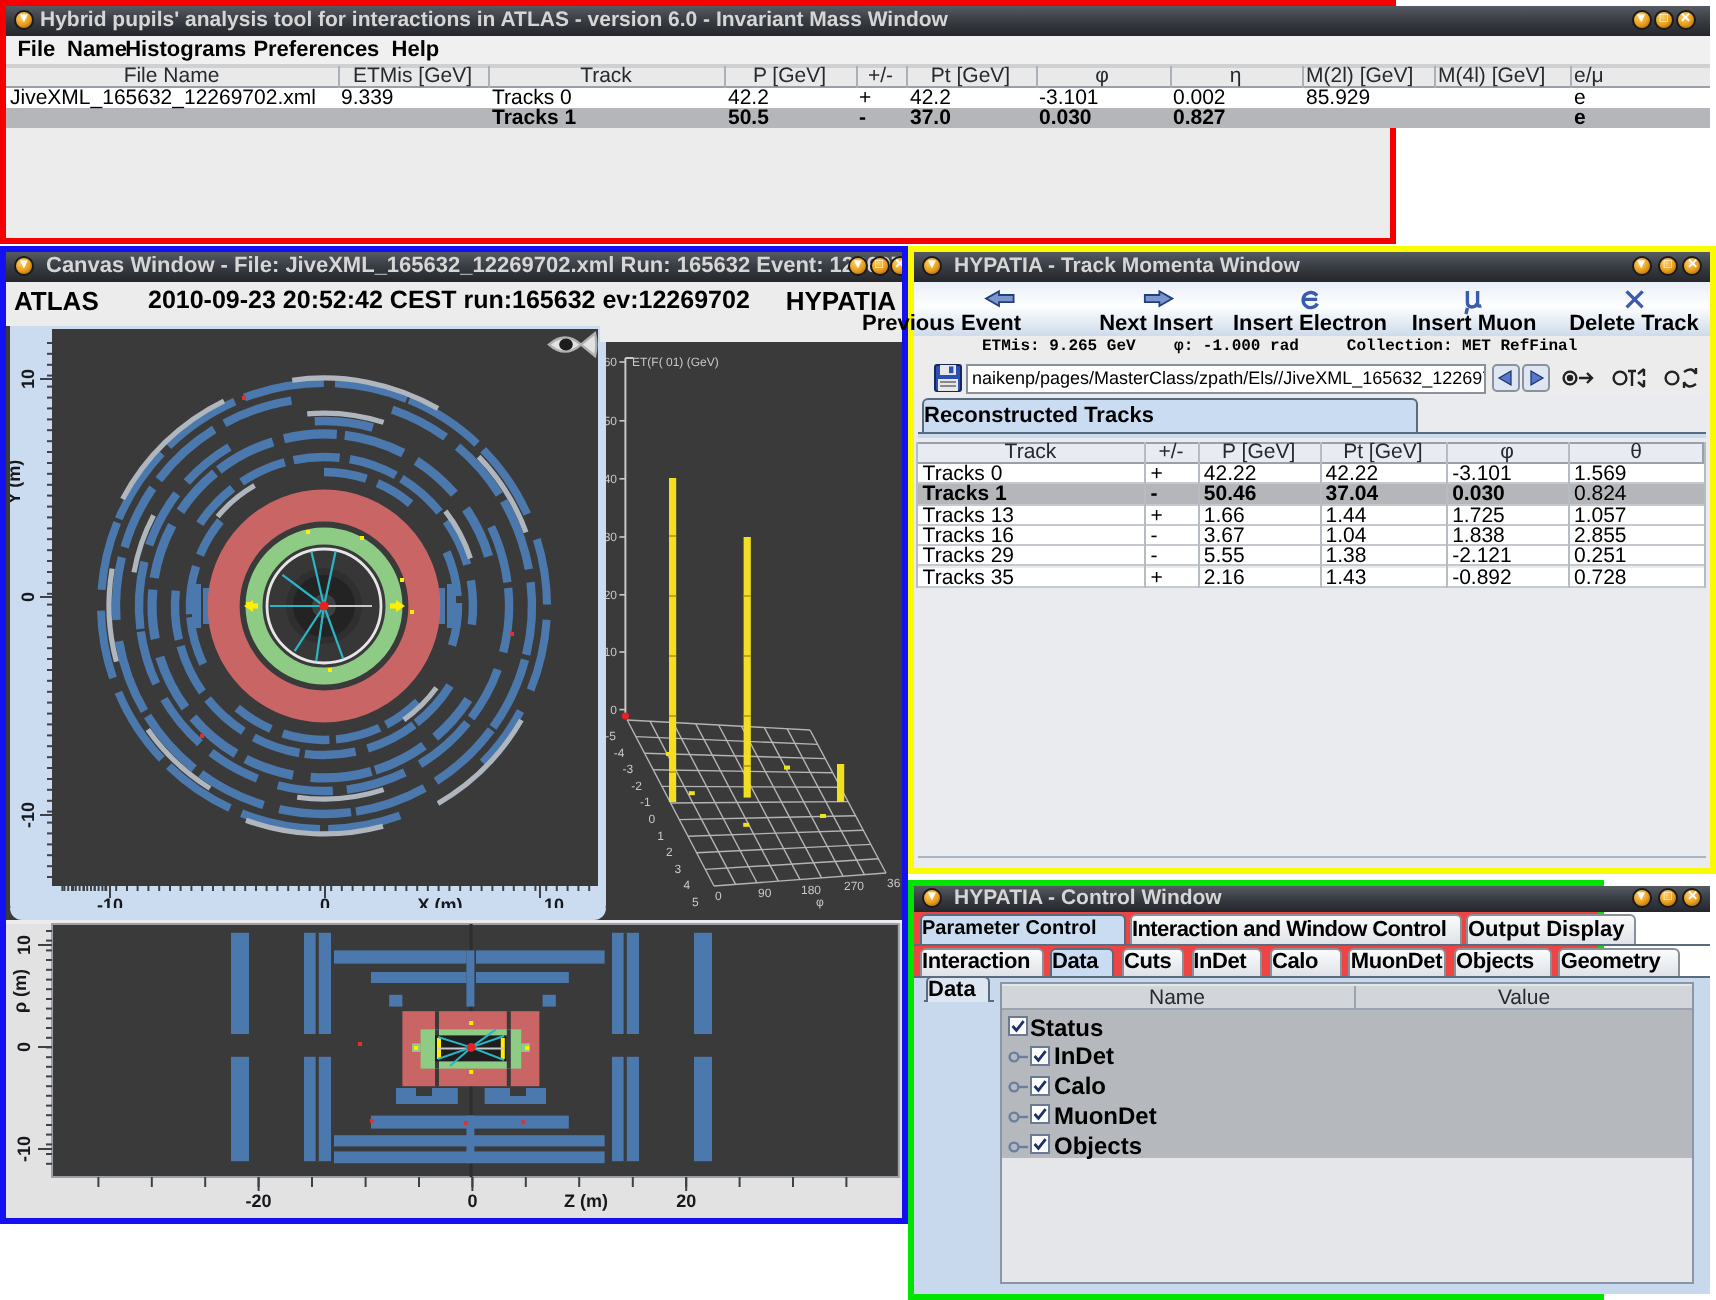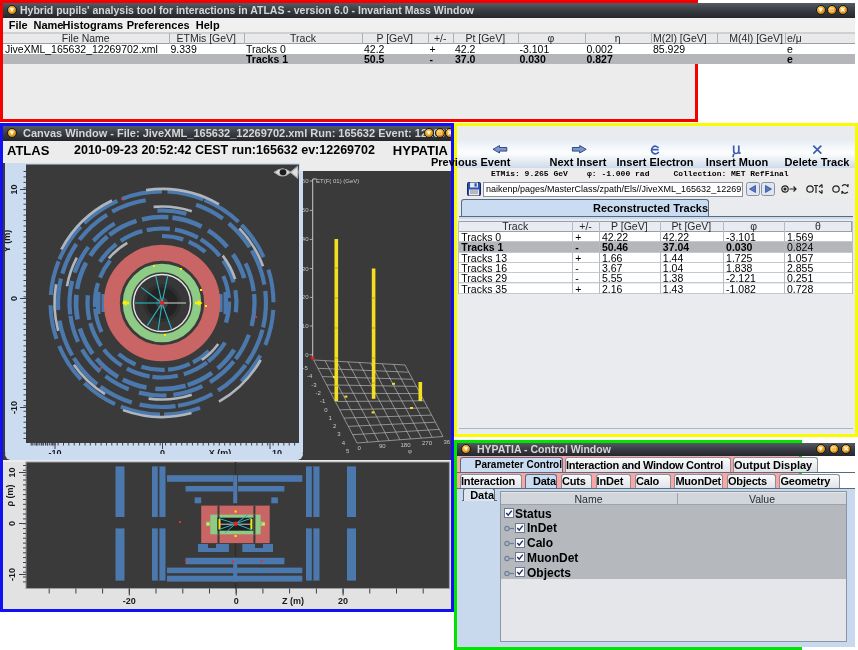--- a/index.html
+++ b/index.html
@@ -4,21 +4,21 @@
 body{width:858px;height:650px;background:#fff;position:relative;overflow:hidden;
  font-family:"Liberation Sans",sans-serif;font-size:11px;color:#000}
 .abs{position:absolute}
 .tbar{position:absolute;background:linear-gradient(#565a62,#3a3e45 45%,#24262b);overflow:hidden}
 .tbar .tt{position:absolute;top:1px;font-weight:bold;color:#d6d6d6;font-size:10.5px;white-space:nowrap}
 .ob{position:absolute;border-radius:50%;width:10px;height:10px;
  background:radial-gradient(circle at 38% 30%,#ffd36a,#e89c1c 55%,#8a5d08);border:1px solid #1a1a1a}
 .ob i{position:absolute;color:#fff;font-style:normal;font-weight:bold;font-size:6.5px;left:0;right:0;top:0;bottom:0;text-align:center;line-height:8.5px}
 .cell{position:absolute;overflow:hidden;white-space:nowrap;font-size:10.5px;line-height:11px;padding:0 2px}
 .vline{position:absolute;width:1px;background:#9aa0a8}
-.tabA{position:absolute;background:#cadcf1;border:1px solid #5a6b7d;border-bottom:none;border-radius:3px 3px 0 0;font-weight:bold;text-align:right}
+.tabA{position:absolute;background:#cadcf1;border:1px solid #5a6b7d;border-bottom:none;border-radius:3px 3px 0 0;font-weight:bold;text-align:left}
 .tabI{position:absolute;background:linear-gradient(#fafbfc,#dfe3e8);border:1px solid #8a9098;border-bottom:none;border-radius:3px 3px 0 0;font-weight:bold;}
 .mi{position:absolute;top:1px;font-weight:bold;font-size:11px}
 </style></head>
 <body>
 
 <div class="abs" id="w1" style="left:0;top:0;width:698px;height:122px;border:3px solid #f40000;background:#ececec">
  <div class="tbar" style="left:0;top:0;width:852px;height:15px">
    <div class="ob" style="left:4px;top:1.5px">
         <i>▼</i>
       </div>
@@ -44,21 +44,21 @@
       <div class="abs" style="left:0;top:0;width:852px;height:11px;background:#e9e9e9;border-top:1px solid #cdd0d4;border-bottom:1px solid #9aa0a8"></div>
       <div class="cell" style="left:0px;top:0;width:165.5px;text-align:center;color:#26292e">File Name</div>
       <div class="cell" style="left:165.5px;top:0;width:75.5px;text-align:center;color:#26292e">ETMis [GeV]</div>
       <div class="cell" style="left:241px;top:0;width:118px;text-align:center;color:#26292e">Track</div>
       <div class="cell" style="left:359px;top:0;width:65.5px;text-align:center;color:#26292e">P [GeV]</div>
       <div class="cell" style="left:424.5px;top:0;width:25.5px;text-align:center;color:#26292e">+/-</div>
       <div class="cell" style="left:450px;top:0;width:64.5px;text-align:center;color:#26292e">Pt [GeV]</div>
       <div class="cell" style="left:514.5px;top:0;width:67.0px;text-align:center;color:#26292e">φ</div>
       <div class="cell" style="left:581.5px;top:0;width:66.5px;text-align:center;color:#26292e">η</div>
       <div class="cell" style="left:648px;top:0;width:66px;color:#26292e">M(2l) [GeV]</div>
-      <div class="cell" style="left:714px;top:0;width:68px;text-align:right;color:#26292e">M(4l) [GeV]</div>
+      <div class="cell" style="left:714px;top:0;width:68px;text-align:left;color:#26292e">M(4l) [GeV]</div>
       <div class="cell" style="left:782px;top:0;width:70px;color:#26292e">e/μ</div>
       <div class="vline" style="left:165.5px;top:0;height:31px;background:#aab0b8"></div>
       <div class="vline" style="left:241px;top:0;height:31px;background:#aab0b8"></div>
       <div class="vline" style="left:359px;top:0;height:31px;background:#aab0b8"></div>
       <div class="vline" style="left:424.5px;top:0;height:31px;background:#aab0b8"></div>
       <div class="vline" style="left:450px;top:0;height:31px;background:#aab0b8"></div>
       <div class="vline" style="left:514.5px;top:0;height:31px;background:#aab0b8"></div>
       <div class="vline" style="left:581.5px;top:0;height:31px;background:#aab0b8"></div>
       <div class="vline" style="left:648px;top:0;height:31px;background:#aab0b8"></div>
       <div class="vline" style="left:714px;top:0;height:31px;background:#aab0b8"></div>
@@ -580,20 +580,35 @@
           <text x="126.3" y="143.5" text-anchor="middle">-20</text>
           <text x="233.2" y="143.5" text-anchor="middle">0</text>
           <text x="290" y="143.5" text-anchor="middle">Z (m)</text>
           <text x="340.1" y="143.5" text-anchor="middle">20</text>
         </g>
       </svg>
     </div>
 </div>
 
 <div class="abs" id="w3" style="left:454px;top:123px;width:404px;height:314px;border:3px solid #fbfb00;background:#e9ebee">
+ <div class="tbar" style="left:0;top:0;width:398px;height:15px">
+   <div class="ob" style="left:4px;top:1.5px">
+        <i>▼</i>
+      </div>
+   <div class="tt" style="left:20px">HYPATIA - Track Momenta Window</div>
+   <div class="ob" style="left:358.6px;top:2px">
+        <i>▼</i>
+      </div>
+   <div class="ob" style="left:371.8px;top:2px">
+        <i>□</i>
+      </div>
+   <div class="ob" style="left:384.3px;top:2px">
+        <i>✕</i>
+      </div>
+ </div>
  <div class="abs" id="tmtoolbar" style="left:0;top:15px;width:398px;height:27px;background:linear-gradient(#e9eff8,#fdfefe 45%,#cedbea)">
       <svg class="abs" style="left:0;top:0" width="398" height="27" viewBox="0 0 398 27">
         <g fill="#7b96cc" stroke="#253d7d" stroke-width="0.9">
           <path d="M36 8.3 L42.5 4.6 L42.5 6.5 L49.8 6.5 L49.8 10.1 L42.5 10.1 L42.5 12 Z"></path>
           <path d="M129.2 8.3 L122.7 4.6 L122.7 6.5 L115.4 6.5 L115.4 10.1 L122.7 10.1 L122.7 12 Z"></path>
         </g>
         <g fill="none" stroke="#3a5cb0" stroke-width="1.7">
           <path d="M201.5 6.9 A 3.8 3.8 0 1 0 201.7 10.8 M194.2 8.7 L201.6 8.7"></path>
           <path d="M276.7 4.5 L276.7 10.3 q0 2.2 2.3 2.2 q2 0 2.5-1.8 M281.8 4.5 l0 6.3 q0 1.8 1.8 1 M276.7 12.9 l-0.7 3.2"></path>
           <path d="M356.3 4.7 L364.3 12.7 M364.3 4.7 L356.3 12.7"></path>
@@ -679,34 +694,34 @@
       <div class="cell" style="left:116.2px;top:105.19999999999999px;width:25.700000000000003px;font-weight:normal;z-index:2">-</div>
       <div class="cell" style="left:142.9px;top:105.19999999999999px;width:59.900000000000006px;font-weight:normal;z-index:2">5.55</div>
       <div class="cell" style="left:203.8px;top:105.19999999999999px;width:62.30000000000001px;font-weight:normal;z-index:2">1.38</div>
       <div class="cell" style="left:267.1px;top:105.19999999999999px;width:59.89999999999998px;font-weight:normal;z-index:2">-2.121</div>
       <div class="cell" style="left:328px;top:105.19999999999999px;width:67px;font-weight:normal;z-index:2">0.251</div>
       <div class="abs" style="left:1.3px;top:115.49999999999999px;width:393.7px;height:10.3px;background:#fff;border-bottom:1px solid #c4c9d0"></div>
       <div class="cell" style="left:2.3px;top:115.49999999999999px;width:112.9px;font-weight:normal;z-index:2">Tracks 35</div>
       <div class="cell" style="left:116.2px;top:115.49999999999999px;width:25.700000000000003px;font-weight:normal;z-index:2">+</div>
       <div class="cell" style="left:142.9px;top:115.49999999999999px;width:59.900000000000006px;font-weight:normal;z-index:2">2.16</div>
       <div class="cell" style="left:203.8px;top:115.49999999999999px;width:62.30000000000001px;font-weight:normal;z-index:2">1.43</div>
-      <div class="cell" style="left:267.1px;top:115.49999999999999px;width:59.89999999999998px;font-weight:normal;z-index:2">-1.082</div>
+      <div class="cell" style="left:267.1px;top:115.49999999999999px;width:59.89999999999998px;font-weight:normal;z-index:2">-0.892</div>
       <div class="cell" style="left:328px;top:115.49999999999999px;width:67px;font-weight:normal;z-index:2">0.728</div>
       <div class="vline" style="left:1.3px;top:53px;height:72.8px;background:#b6bcc4"></div>
       <div class="vline" style="left:115.2px;top:53px;height:72.8px;background:#b6bcc4"></div>
       <div class="vline" style="left:141.9px;top:53px;height:72.8px;background:#b6bcc4"></div>
       <div class="vline" style="left:202.8px;top:53px;height:72.8px;background:#b6bcc4"></div>
       <div class="vline" style="left:266.1px;top:53px;height:72.8px;background:#b6bcc4"></div>
       <div class="vline" style="left:327px;top:53px;height:72.8px;background:#b6bcc4"></div>
       <div class="vline" style="left:395px;top:53px;height:72.8px;background:#b6bcc4"></div>
       <div class="abs" style="left:2px;top:260px;width:394px;height:1px;background:#aab6c4"></div>
     </div>
 </div>
 
-<div class="abs" id="w4" style="left:454px;top:440px;width:348px;height:210px;border:3px solid #00e400;background:#fca5a5">
+<div class="abs" id="w4" style="left:454px;top:440px;width:348px;height:210px;border:3px solid #00e400;background:#ef4444">
  <div class="tbar" style="left:0;top:0;width:398px;height:13px">
    <div class="ob" style="left:4px;top:1px">
         <i>▼</i>
       </div>
    <div class="tt" style="left:20px;top:0">HYPATIA - Control Window</div>
    <div class="ob" style="left:358.6px;top:1px">
         <i>▼</i>
       </div>
    <div class="ob" style="left:371.8px;top:1px">
         <i>□</i>

